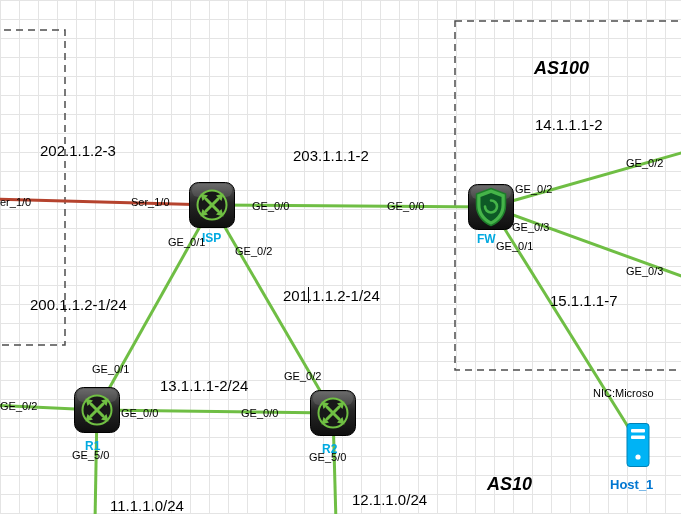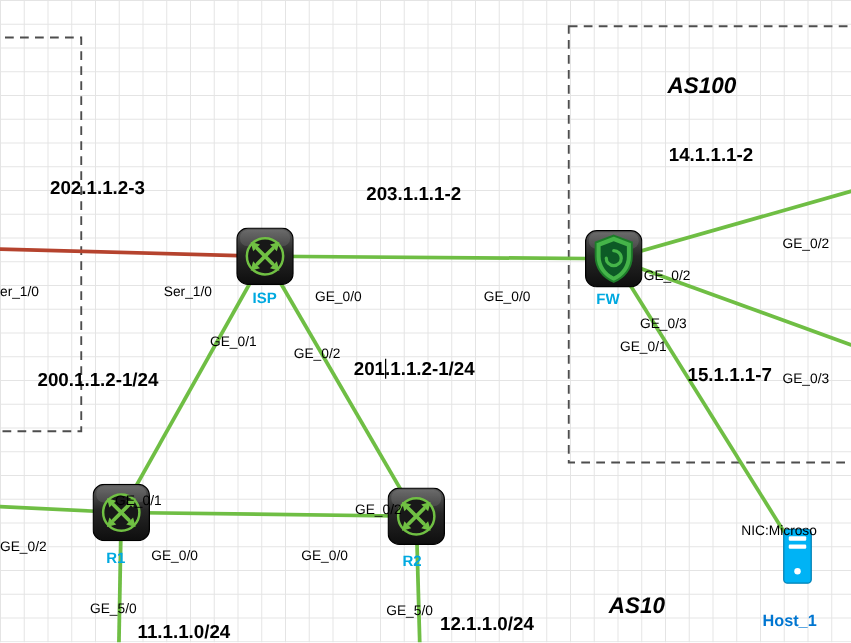--- a/index.html
+++ b/index.html
@@ -6,25 +6,25 @@
   html,body { background:#fff; font-family:"Liberation Sans", sans-serif; }
   .canvas {
     position:relative; width:681px; height:514px; overflow:hidden; background:#fff;
     background-image:
       linear-gradient(#e4e4e4 1px, transparent 1px),
       linear-gradient(90deg, #e4e4e4 1px, transparent 1px);
     background-size:19px 19px;
   }
   svg.links-layer { position:absolute; left:0; top:0; width:681px; height:514px; }
   .device { position:absolute; cursor:pointer; }
-  .net-label  { position:absolute; font-size:15px; font-weight:bold; color:#000; white-space:nowrap; }
+  .net-label  { position:absolute; font-size:15px; font-weight:normal; color:#000; white-space:nowrap; }
   .as-label   { position:absolute; font-size:18px; font-weight:bold; color:#000; white-space:nowrap;font-style:italic; }
-  .port-label { position:absolute; font-size:11px; color:#000; white-space:nowrap;margin-top:32px; }
+  .port-label { position:absolute; font-size:11px; color:#000; white-space:nowrap; }
   .dev-label  { position:absolute; font-size:12px; font-weight:bold; color:#00a9e0; white-space:nowrap; }
-  .host-label { font-size:13px; color:#0076d1;margin-top:12px; }
+  .host-label { font-size:13px; color:#0076d1; }
   .caret { position:absolute; width:1px; height:16px; background:#000; }
 </style>
 </head>
 <body>
 
 <svg width="0" height="0" style="position:absolute" aria-hidden="true">
   <defs>
     <linearGradient id="devBody" x1="0" y1="0" x2="0" y2="1">
       <stop offset="0" stop-color="#5d5d5d"></stop>
       <stop offset="0.45" stop-color="#262626"></stop>
@@ -117,20 +117,21 @@
   <div class="as-label" style="left:534px;top:58px">AS100</div>
   <div class="as-label" style="left:487px;top:474px">AS10</div>
 
   <div class="net-label" style="left:40px;top:142px">202.1.1.2-3</div>
   <div class="net-label" style="left:293px;top:147px">203.1.1.1-2</div>
   <div class="net-label" style="left:535px;top:116px">14.1.1.1-2</div>
   <div class="net-label" style="left:550px;top:292px">15.1.1.1-7</div>
   <div class="net-label" style="left:30px;top:296px">200.1.1.2-1/24</div>
   <div class="net-label" style="left:283px;top:287px">201.1.1.2-1/24</div>
   <div class="caret" style="left:308px;top:287px"></div>
+  <div class="net-label" style="left:160px;top:377px">13.1.1.1-2/24</div>
   <div class="net-label" style="left:110px;top:497px">11.1.1.0/24</div>
   <div class="net-label" style="left:352px;top:491px">12.1.1.0/24</div>
 
   <div class="port-label" style="left:0px;top:196px">er_1/0</div>
   <div class="port-label" style="left:131px;top:196px">Ser_1/0</div>
   <div class="port-label" style="left:252px;top:200px">GE_0/0</div>
   <div class="port-label" style="left:387px;top:200px">GE_0/0</div>
   <div class="port-label" style="left:515px;top:183px">GE_0/2</div>
   <div class="port-label" style="left:626px;top:157px">GE_0/2</div>
   <div class="port-label" style="left:512px;top:221px">GE_0/3</div>

